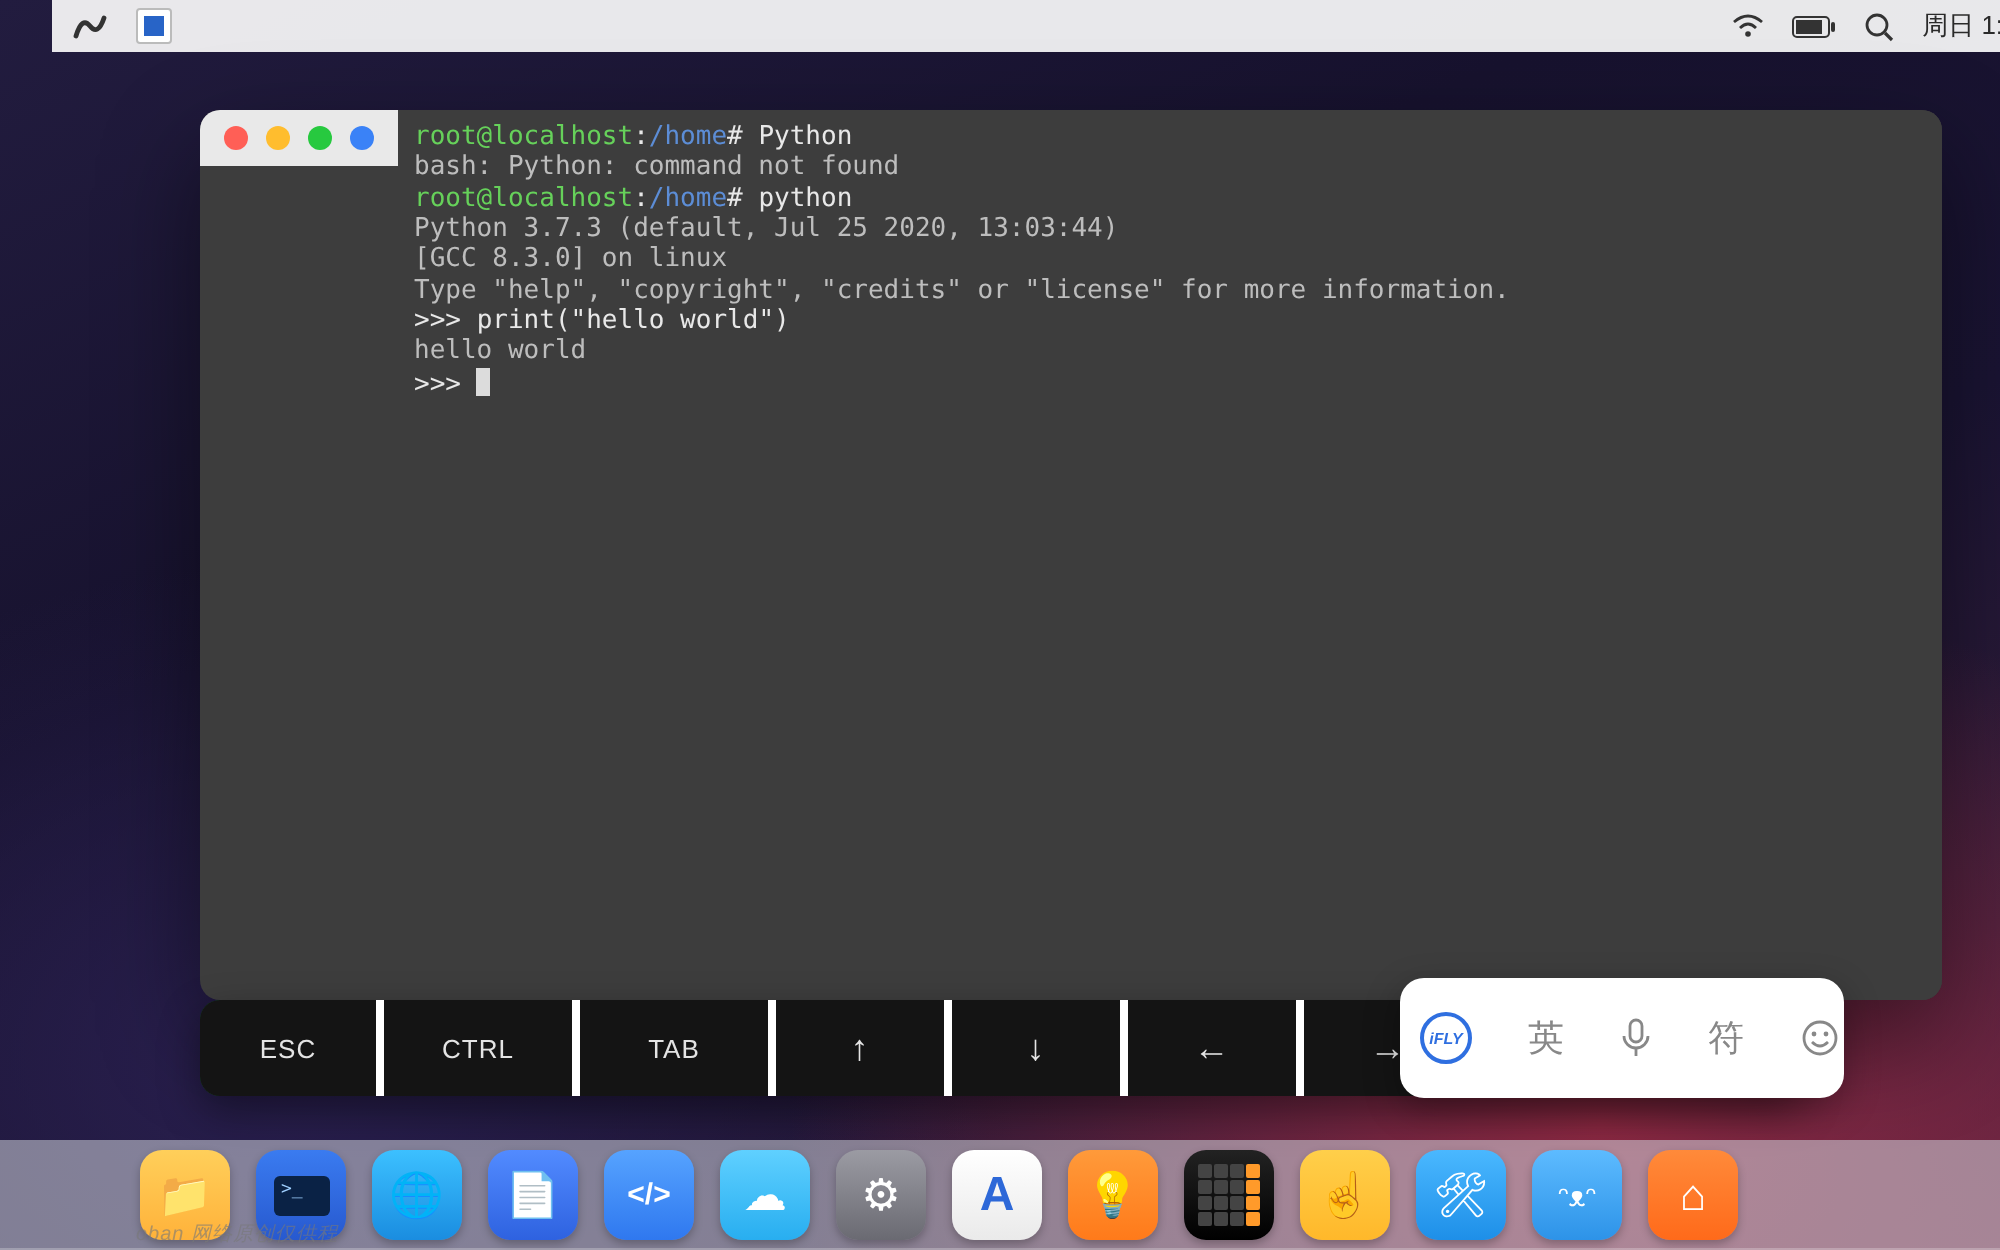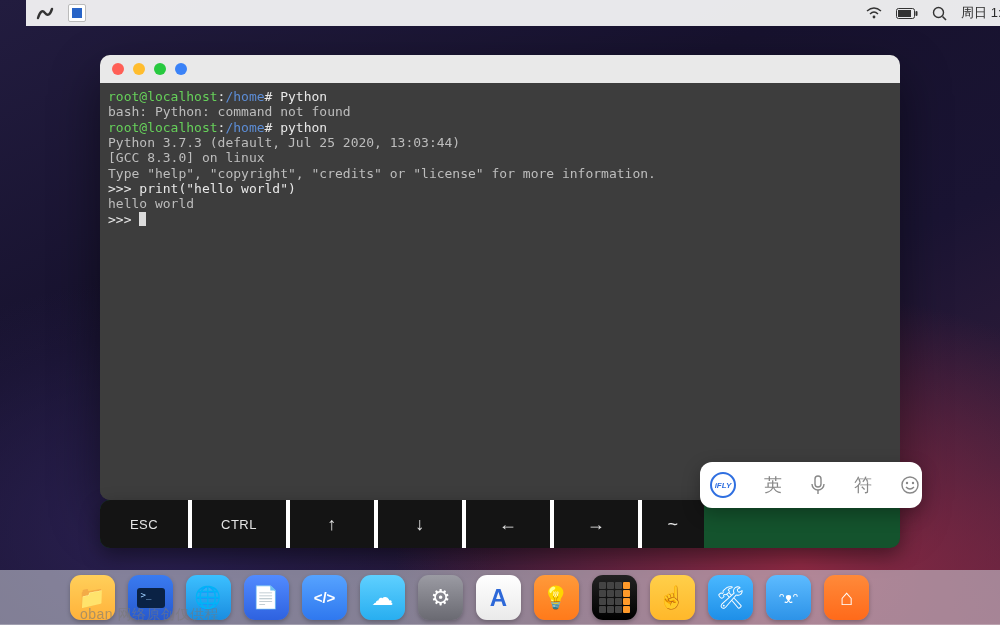--- a/index.html
+++ b/index.html
@@ -27,23 +27,23 @@
   .active-app-icon {
     width:18px; height:18px; background:#fff; border:1px solid #bbb; border-radius:2px;
     display:flex; align-items:center; justify-content:center;
   }
   .active-app-icon::after{content:"";width:10px;height:10px;background:#2864c7;}
   .wifi-icon,.batt-icon,.search-icon{display:inline-flex;}
   .clock{font-size:13px;}
 
   
   .term-window{
-    position:absolute; left:100px; top:55px; width:800px; height:445px;
+    position:absolute; left:100px; top:55px; width:871px; height:445px;
     border-radius:10px; overflow:hidden; box-shadow:0 20px 50px rgba(0,0,0,0.45);
-    background:#3d3d3d; display:flex; flex-direction:column;
+    background:#3d3d3d; display:flex; flex-direction:row;
   }
   .titlebar{
     height:28px; background:#e9e9e9; display:flex; align-items:center; padding:0 12px; gap:9px;
   }
   .tl-btn{width:12px;height:12px;border-radius:50%;}
   .tl-red{background:#ff5f56;} .tl-yel{background:#ffbd2e;} .tl-grn{background:#27c93f;} .tl-blu{background:#3a82f7;}
   .term-body{
     flex:1; background:#3d3d3d; color:#d0d0d0;
     font-family:"Menlo","Consolas",monospace; font-size:13px; line-height:1.18;
     padding:6px 8px; white-space:pre;
@@ -61,21 +61,21 @@
     width:88px; height:100%; background:#141414;
     display:flex; align-items:center; justify-content:center;
     color:#e4e4e4; font-size:13px; letter-spacing:0.5px;
     border-left:4px solid #ffffff;
   }
   .key:first-child{border-left:none;}
   .key .arrow{font-size:18px;}
 
   
   .ime-panel{
-    position:absolute; left:700px; top:462px; width:222px; height:46px;
+    position:absolute; left:700px; top:489px; width:222px; height:60px;
     background:#fff; border-radius:12px;
     box-shadow:0 6px 18px rgba(0,0,0,0.3);
     display:flex; align-items:center; justify-content:space-around;
     padding:0 10px;
     gap:28px;
   }
   .ime-btn{display:flex;align-items:center;justify-content:center;color:#888;font-size:18px;}
   .ifly-badge{
     width:26px;height:26px;border:2px solid #2f6fe0;border-radius:50%;
     display:flex;align-items:center;justify-content:center;
@@ -109,21 +109,21 @@
   .di-tools{background:linear-gradient(#4ab8ff,#1e8fe8);}
   .di-cat{background:linear-gradient(#5dbbff,#2d93e8);}
   .di-brand{background:linear-gradient(#ff8a3a,#ff6a1a);}
   .calc-grid{display:grid;grid-template-columns:repeat(4,7px);grid-template-rows:repeat(4,7px);gap:1px;}
   .calc-grid span{background:#444;border-radius:1px;}
   .calc-grid span.o{background:#ff9a2a;}
   .term-mini{width:28px;height:20px;background:#0a2245;border-radius:3px;position:relative;}
   .term-mini::after{content:">_";position:absolute;top:2px;left:4px;font-size:9px;color:#9fd0ff;font-family:monospace;}
 
   .watermark{
-    position:absolute;left:80px;bottom:1px;font-size:14px;color:rgba(120,120,120,0.6);letter-spacing:0.5px;
+    position:absolute;left:68px;bottom:1px;font-size:10px;color:rgba(120,120,120,0.6);letter-spacing:0.5px;font-style:italic;
   }
 </style>
 </head>
 <body>
 
 <div class="menubar">
   <div class="left">
     <span class="logo-icon">
       <svg width="18" height="14" viewBox="0 0 18 14">
           <path d="M2 12 Q5 2 9 7 Q13 12 16 3" stroke="#333" stroke-width="2.4" fill="none" stroke-linecap="round"></path>
@@ -163,20 +163,21 @@
     <span class="tl-btn tl-yel"></span>
     <span class="tl-btn tl-grn"></span>
     <span class="tl-btn tl-blu"></span>
   </div>
   <div class="term-body" id="term-body"><div><span class="t-green">root@localhost</span><span class="t-white">:</span><span class="t-blue">/home</span><span class="t-white"># </span><span class="t-white">Python</span></div><div><span class="t-dim">bash: Python: command not found</span></div><div><span class="t-green">root@localhost</span><span class="t-white">:</span><span class="t-blue">/home</span><span class="t-white"># </span><span class="t-white">python</span></div><div><span class="t-dim">Python 3.7.3 (default, Jul 25 2020, 13:03:44)</span></div><div><span class="t-dim">[GCC 8.3.0] on linux</span></div><div><span class="t-dim">Type "help", "copyright", "credits" or "license" for more information.</span></div><div><span class="t-white">&gt;&gt;&gt; </span><span class="t-white">print("hello world")</span></div><div><span class="t-dim">hello world</span></div><div><span class="t-white">&gt;&gt;&gt; </span><span class="t-white"></span><span class="cursor"></span></div></div>
 </div>
 
 <div class="keybar" id="keybar">
     <div class="key" style="width: 88px;">ESC</div>
     <div class="key" style="width: 98px;">CTRL</div>
+    <div class="key" style="width: 98px;">TAB</div>
     <div class="key" style="width: 88px;">
       <span class="arrow">↑</span>
     </div>
     <div class="key" style="width: 88px;">
       <span class="arrow">↓</span>
     </div>
     <div class="key" style="width: 88px;">
       <span class="arrow">←</span>
     </div>
     <div class="key" style="width: 88px;">

